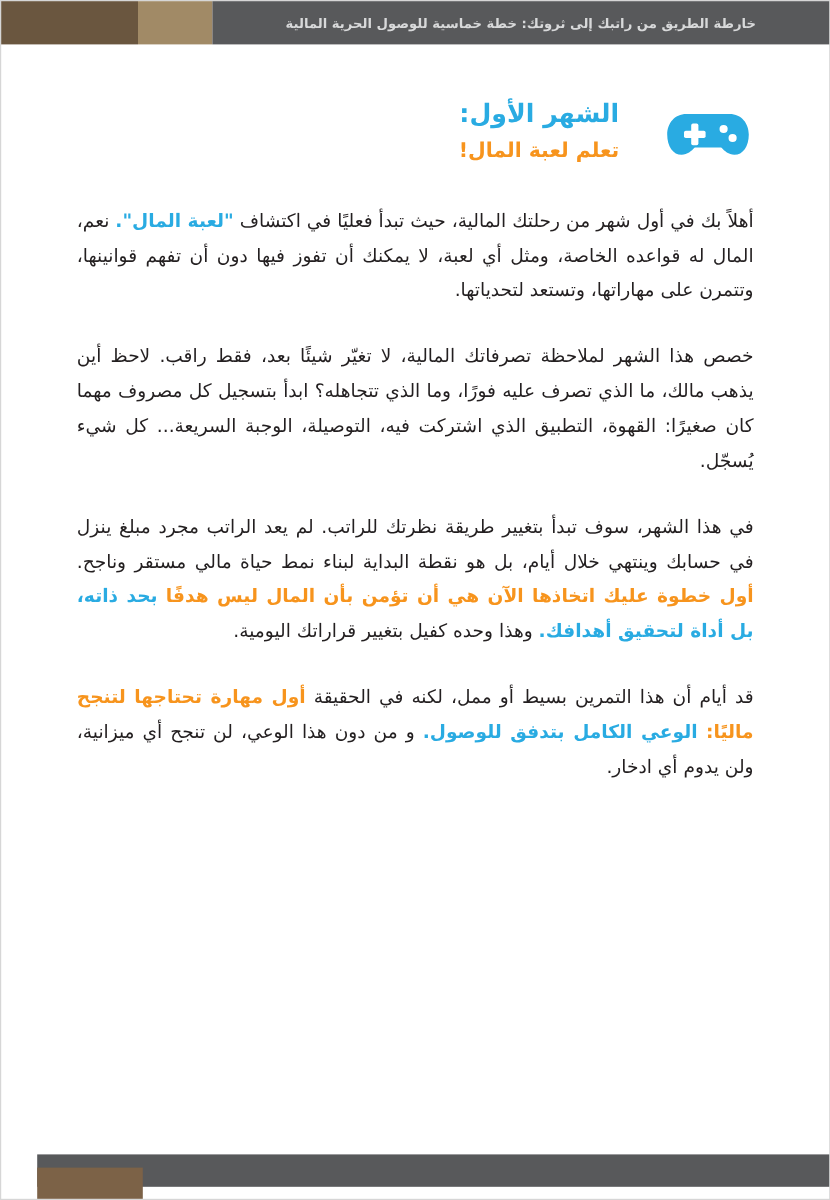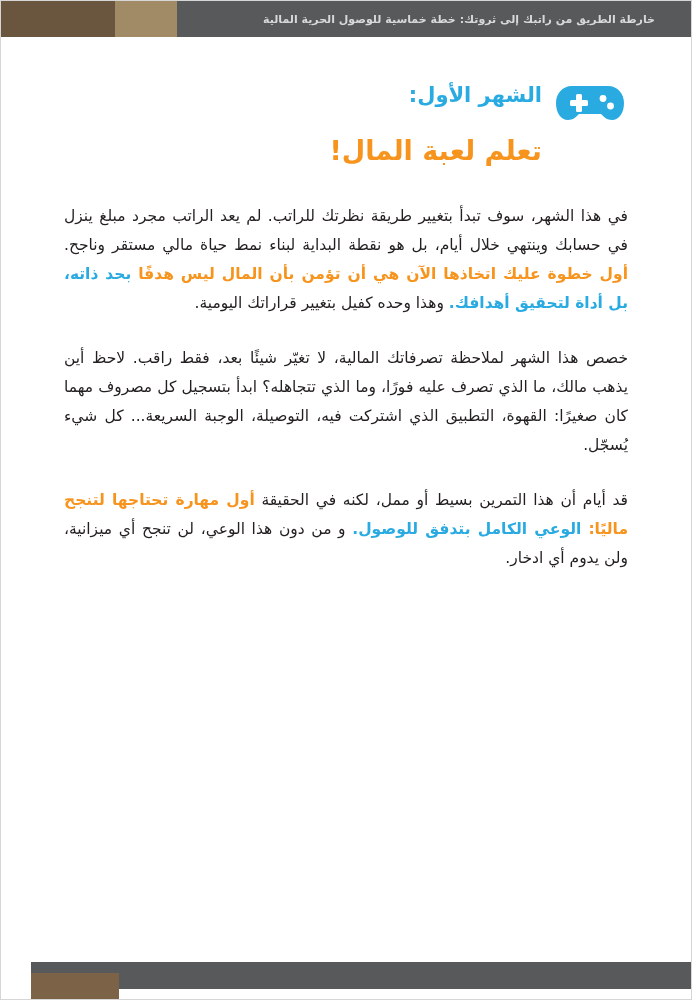--- a/index.html
+++ b/index.html
@@ -17,40 +17,39 @@
 
   
   .top-banner {
     position: absolute; top: 0; left: 0; right: 0; height: 36px;
     display: flex; direction: ltr;
   }
   .accent-dark  { width: 114px; background: var(--brown-dark, #6a563f); }
   .accent-light { width: 62px;  background: var(--brown-light, #a18a66); }
   .banner-gray {
     flex: 1; background: var(--bar-gray, #58595b);
-    display: flex; align-items: center; justify-content: flex-end;
-    padding-right: 36px;
+    display: flex; align-items: center; justify-content: center;
   }
   .banner-title {
     direction: rtl;
     color: #d8d9da; font-size: 11px; font-weight: bold;
     white-space: nowrap;
   }
 
   
   .content { position: absolute; top: 78px; right: 63px; left: 63px; }
 
   .section-heading {
-    display: flex; align-items: flex-start; gap: 10px;
+    display: flex; align-items: flex-end; gap: 36px;
     margin-bottom: 30px;
   }
   .icon-wrap { flex: 0 0 auto; width: 76px; display: flex; align-items: center; justify-content: center; }
   .heading-text { text-align: right; }
   .heading-line1 { color: var(--accent-blue, #29abe2);  font-size: 21px; font-weight: bold; line-height: 1.6; }
-  .heading-line2 { color: var(--accent-orange, #f7941d); font-size: 27px; font-weight: bold; line-height: 1.6; margin-top: 16px; }
+  .heading-line2 { color: var(--accent-orange, #f7941d); font-size: 17px; font-weight: bold; line-height: 1.6; }
 
   .body-text p {
     font-size: 15.5px; line-height: 29px;
     color: var(--text, #231f20);
     text-align: justify; text-justify: inter-word;
     margin-bottom: 26px;
   }
   .run-blue   { color: var(--accent-blue, #29abe2);  font-weight: bold; }
   .run-orange { color: var(--accent-orange, #f7941d); font-weight: bold; }
 
@@ -89,22 +88,23 @@
           <circle cx="56.5" cy="24" r="3.4" fill="#ffffff"></circle>
         </svg>
       </div>
       <div class="heading-text">
         <div class="heading-line1">الشهر الأول:</div>
         <div class="heading-line2">تعلم لعبة المال!</div>
       </div>
     </div>
 
     <div class="body-text">
+      <p><span>أهلاً بك في أول شهر من رحلتك المالية، حيث تبدأ فعليًا في اكتشاف </span><span class="run-blue">"لعبة المال".</span><span> نعم، المال له قواعده الخاصة، ومثل أي لعبة، لا يمكنك أن تفوز فيها دون أن تفهم قوانينها، وتتمرن على مهاراتها، وتستعد لتحدياتها.</span></p>
+      <p><span>خصص هذا الشهر لملاحظة تصرفاتك المالية، لا تغيّر شيئًا بعد، فقط راقب. لاحظ أين يذهب مالك، ما الذي تصرف عليه فورًا، وما الذي تتجاهله؟ ابدأ بتسجيل كل مصروف مهما كان صغيرًا: القهوة، التطبيق الذي اشتركت فيه، التوصيلة، الوجبة السريعة... كل شيء يُسجّل.</span></p>
       <p><span>في هذا الشهر، سوف تبدأ بتغيير طريقة نظرتك للراتب. لم يعد الراتب مجرد مبلغ ينزل في حسابك وينتهي خلال أيام، بل هو نقطة البداية لبناء نمط حياة مالي مستقر وناجح. </span><span class="run-orange">أول خطوة عليك اتخاذها الآن هي أن تؤمن بأن المال ليس هدفًا </span><span class="run-blue">بحد ذاته، بل أداة لتحقيق أهدافك.</span><span> وهذا وحده كفيل بتغيير قراراتك اليومية.</span></p>
-      <p><span>خصص هذا الشهر لملاحظة تصرفاتك المالية، لا تغيّر شيئًا بعد، فقط راقب. لاحظ أين يذهب مالك، ما الذي تصرف عليه فورًا، وما الذي تتجاهله؟ ابدأ بتسجيل كل مصروف مهما كان صغيرًا: القهوة، التطبيق الذي اشتركت فيه، التوصيلة، الوجبة السريعة... كل شيء يُسجّل.</span></p>
       <p><span>قد أيام أن هذا التمرين بسيط أو ممل، لكنه في الحقيقة </span><span class="run-orange">أول مهارة تحتاجها لتنجح ماليًا: </span><span class="run-blue">الوعي الكامل بتدفق للوصول.</span><span> و من دون هذا الوعي، لن تنجح أي ميزانية، ولن يدوم أي ادخار.</span></p>
     </div>
 
   </div>
 
   <div class="bottom-banner"></div>
   <div class="bottom-accent"></div>
 
 </div>
 

